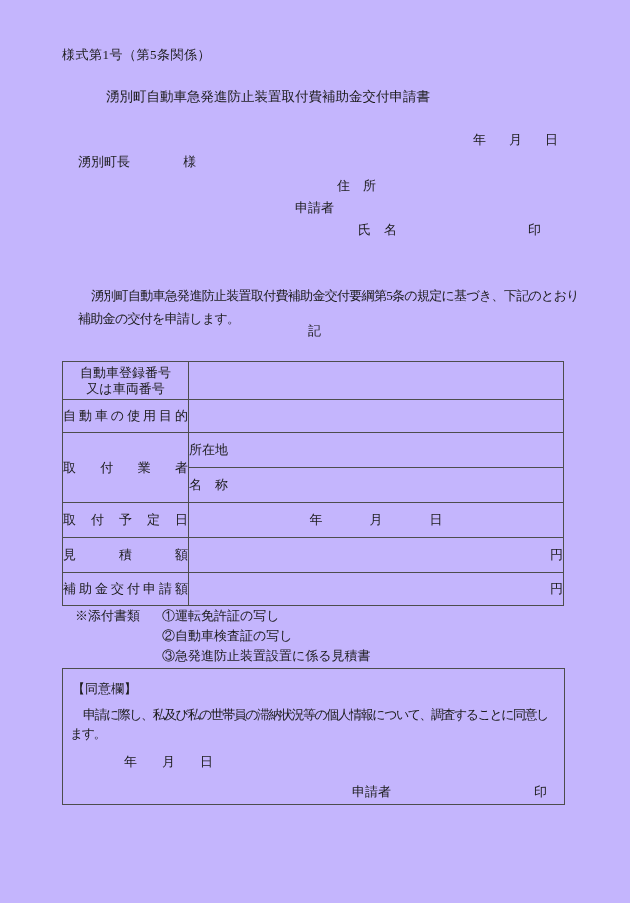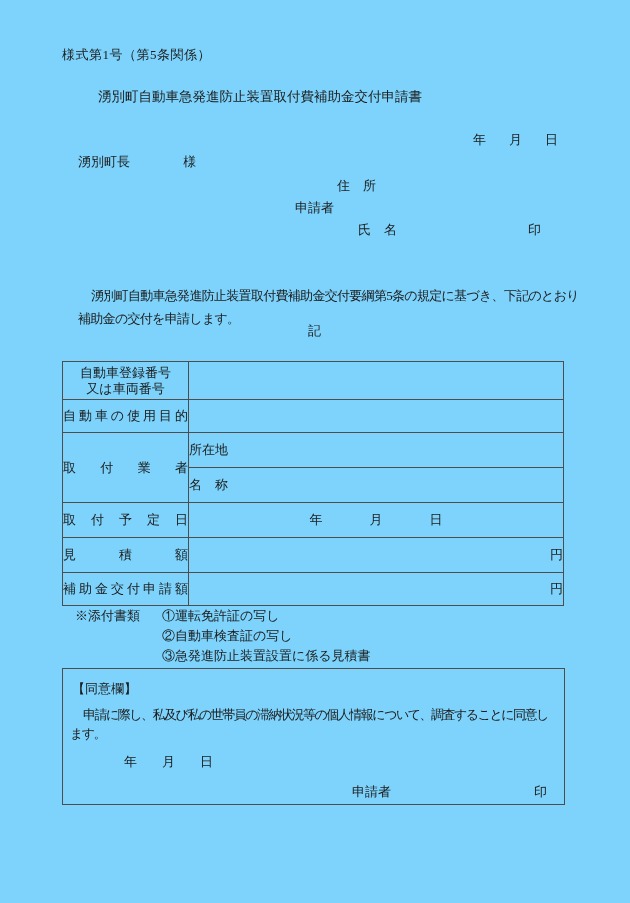--- a/index.html
+++ b/index.html
@@ -1,29 +1,29 @@
 <!DOCTYPE html>
 <html lang="ja"><head>
 <meta charset="utf-8">
 <style>
   html,body { margin:0; padding:0; background:#e8e8e8; }
   .page {
     position:relative;
     width:630px; height:903px;
     margin:0 auto;
-    background:#7dd3fc;
+    background:#c4b5fd;
     color:#1c1c1c;
     font-family:"Liberation Serif","DejaVu Serif",serif;
     font-size:13px;
     overflow:hidden;
   }
   .abs { position:absolute; white-space:nowrap; }
 
   .form-number { left:62px; top:46px; letter-spacing:0.5px; }
-  .doc-title { left:0; top:88px; width:520px; text-align:center; font-size:13.5px; }
+  .doc-title { left:8px; top:88px; width:520px; text-align:center; font-size:13.5px; }
 
   .header-date { top:131px; right:72px; display:flex; gap:23px; }
 
   .addressee { left:78px; top:153px; }
   .addressee .honorific { margin-left:50px; }
 
   .address-label   { left:337px; top:177px; }
   .applicant-label { left:295px; top:199px; }
   .name-label      { left:330px; top:221px;margin-left:28px; }
   .seal-top        { left:528px; top:221px; }

